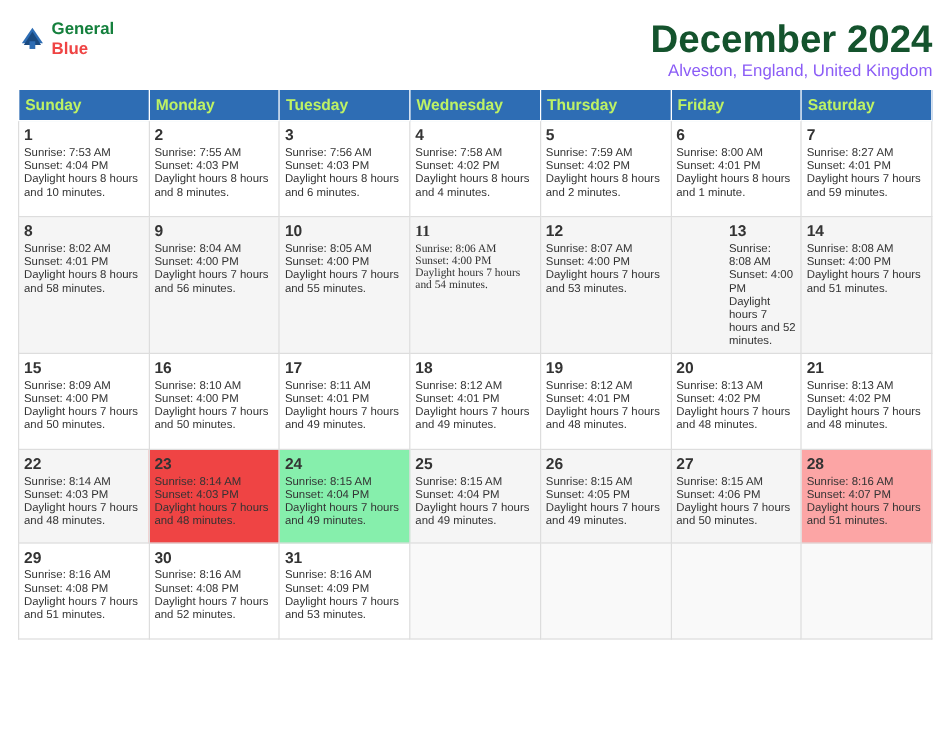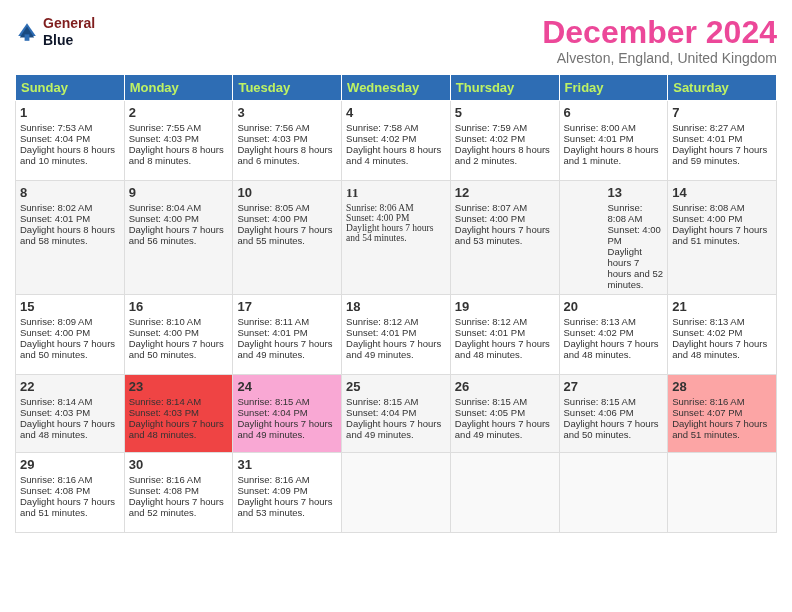--- a/index.html
+++ b/index.html
@@ -24,38 +24,38 @@
     .logo {
       display: flex;
       align-items: center;
       gap: 4px;
     }
     .logo-text {
       font-size: 14px;
       font-weight: bold;
       line-height: 1.2;
     }
-    .logo-general { color: #7f1d1d; }
-    .logo-blue { color: #0f172a; }
+    .logo-general { color: #15803d; }
+    .logo-blue { color: #ef4444; }
     .logo-icon {
       width: 24px;
       height: 24px;
     }
     .title-block {
       text-align: right;
     }
     .month-title {
       font-size: 32px;
       font-weight: bold;
-      color: #ec4899;
+      color: #14532d;
       line-height: 1.1;
     }
     .location {
       font-size: 14px;
-      color: #737373;
+      color: #8b5cf6;
     }
     .calendar {
       width: 100%;
       border-collapse: collapse;
       table-layout: fixed;
     }
     .calendar th {
       background-color: #2e6db4;
       color: #bef264;
       text-align: left;
@@ -147,21 +147,21 @@
           <td><span class="day-num">16</span><span>Sunrise: 8:10 AM</span><br><span>Sunset: 4:00 PM</span><br><span>Daylight hours 7 hours and 50 minutes.</span></td>
           <td><span class="day-num">17</span><span>Sunrise: 8:11 AM</span><br><span>Sunset: 4:01 PM</span><br><span>Daylight hours 7 hours and 49 minutes.</span></td>
           <td><span class="day-num">18</span><span>Sunrise: 8:12 AM</span><br><span>Sunset: 4:01 PM</span><br><span>Daylight hours 7 hours and 49 minutes.</span></td>
           <td><span class="day-num">19</span><span>Sunrise: 8:12 AM</span><br><span>Sunset: 4:01 PM</span><br><span>Daylight hours 7 hours and 48 minutes.</span></td>
           <td><span class="day-num">20</span><span>Sunrise: 8:13 AM</span><br><span>Sunset: 4:02 PM</span><br><span>Daylight hours 7 hours and 48 minutes.</span></td>
           <td><span class="day-num">21</span><span>Sunrise: 8:13 AM</span><br><span>Sunset: 4:02 PM</span><br><span>Daylight hours 7 hours and 48 minutes.</span></td>
         </tr>
         <tr class="week-row">
           <td style="background: rgb(245, 245, 245);"><span class="day-num">22</span><span>Sunrise: 8:14 AM</span><br><span>Sunset: 4:03 PM</span><br><span>Daylight hours 7 hours and 48 minutes.</span></td>
           <td style="background: #ef4444;"><span class="day-num">23</span><span>Sunrise: 8:14 AM</span><br><span>Sunset: 4:03 PM</span><br><span>Daylight hours 7 hours and 48 minutes.</span></td>
-          <td style="background: #f9a8d4;"><span class="day-num">24</span><span>Sunrise: 8:15 AM</span><br><span>Sunset: 4:04 PM</span><br><span>Daylight hours 7 hours and 49 minutes.</span></td>
+          <td style="background: #86efac;"><span class="day-num">24</span><span>Sunrise: 8:15 AM</span><br><span>Sunset: 4:04 PM</span><br><span>Daylight hours 7 hours and 49 minutes.</span></td>
           <td style="background: rgb(245, 245, 245);"><span class="day-num">25</span><span>Sunrise: 8:15 AM</span><br><span>Sunset: 4:04 PM</span><br><span>Daylight hours 7 hours and 49 minutes.</span></td>
           <td style="background: rgb(245, 245, 245);"><span class="day-num">26</span><span>Sunrise: 8:15 AM</span><br><span>Sunset: 4:05 PM</span><br><span>Daylight hours 7 hours and 49 minutes.</span></td>
           <td style="background: rgb(245, 245, 245);"><span class="day-num">27</span><span>Sunrise: 8:15 AM</span><br><span>Sunset: 4:06 PM</span><br><span>Daylight hours 7 hours and 50 minutes.</span></td>
           <td style="background: #fca5a5;"><span class="day-num">28</span><span>Sunrise: 8:16 AM</span><br><span>Sunset: 4:07 PM</span><br><span>Daylight hours 7 hours and 51 minutes.</span></td>
         </tr>
         <tr>
           <td><span class="day-num">29</span><span>Sunrise: 8:16 AM</span><br><span>Sunset: 4:08 PM</span><br><span>Daylight hours 7 hours and 51 minutes.</span></td>
           <td><span class="day-num">30</span><span>Sunrise: 8:16 AM</span><br><span>Sunset: 4:08 PM</span><br><span>Daylight hours 7 hours and 52 minutes.</span></td>
           <td><span class="day-num">31</span><span>Sunrise: 8:16 AM</span><br><span>Sunset: 4:09 PM</span><br><span>Daylight hours 7 hours and 53 minutes.</span></td>
           <td class="empty"></td>

